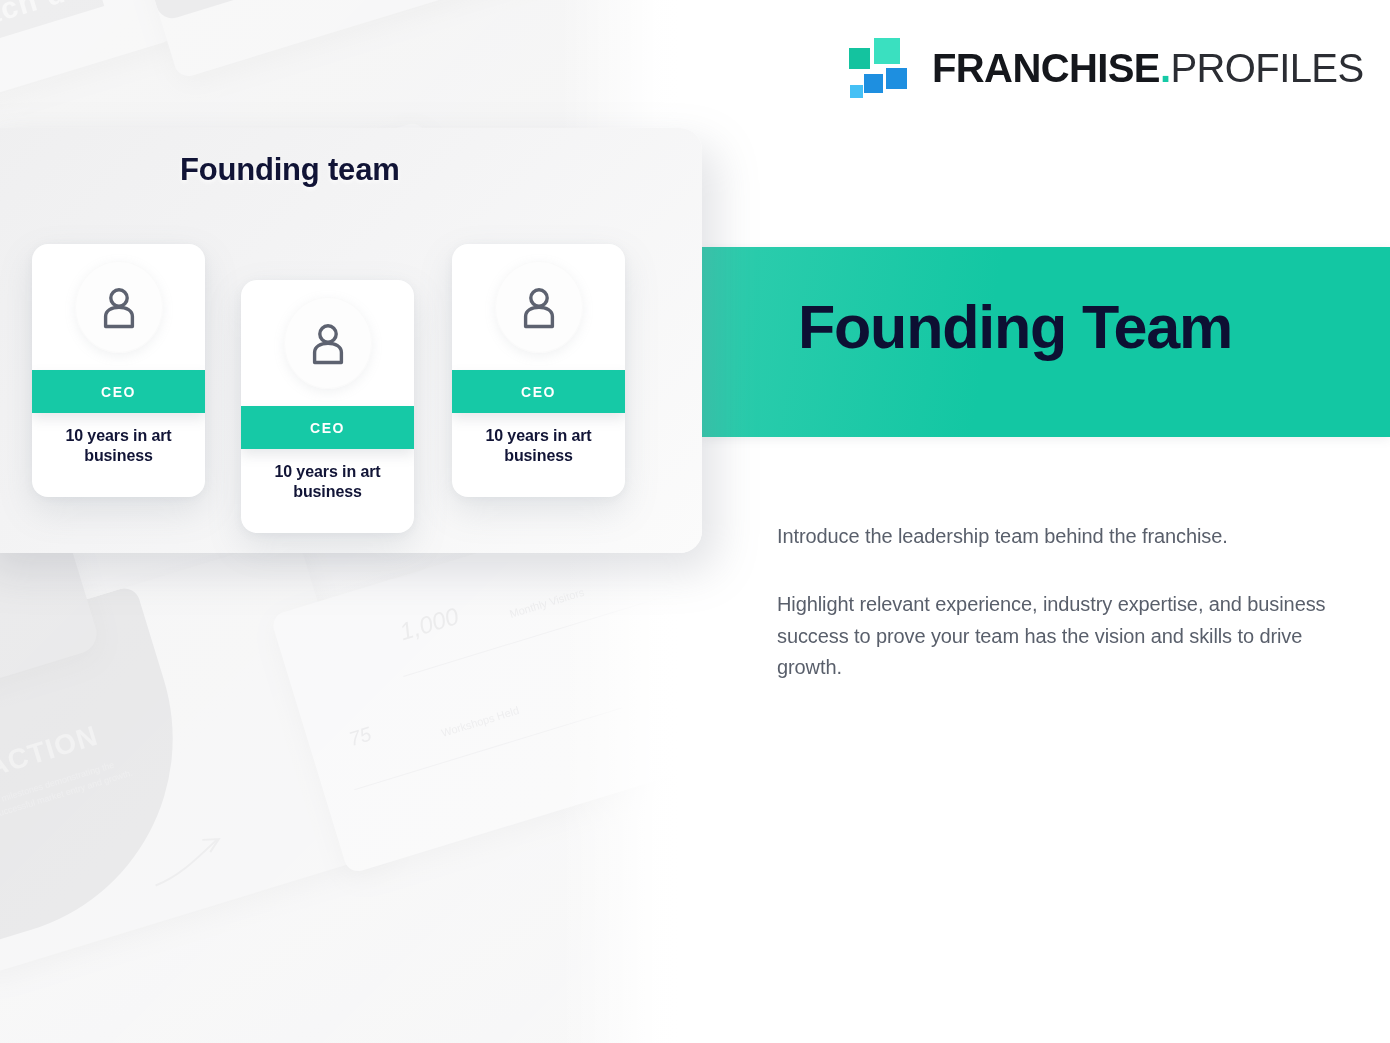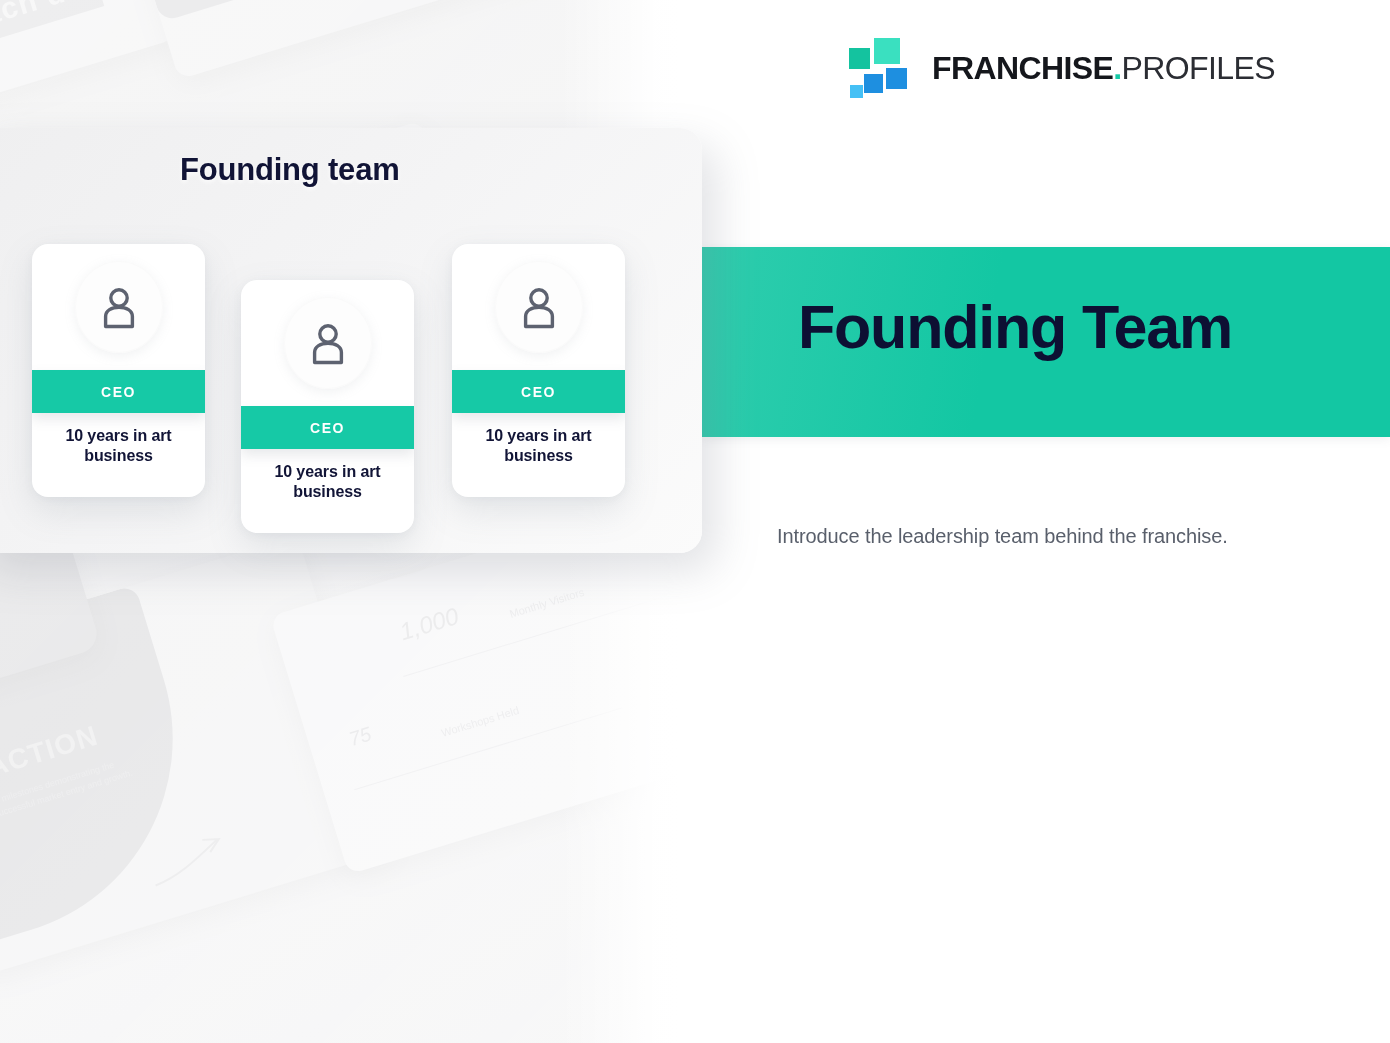--- a/index.html
+++ b/index.html
@@ -207,21 +207,21 @@
     align-items: center;
     gap: 22px;
   }
   #logo-mark {
     position: relative;
     width: 62px; height: 60px;
     flex: none;
   }
   #logo-mark .sq { position: absolute; }
   #brand-wordmark {
-    font-size: 32px;
+    font-size: 40px;
     letter-spacing: -0.6px;
     white-space: nowrap;
     line-height: 1;
   }
   #brand-wordmark .w1 { font-weight: 900; color: #15171c; }
   #brand-wordmark .dot { font-weight: 900; color: #16c9a6; }
   #brand-wordmark .w2 { font-weight: 400; color: #2b2d33; }
 
   #title-band {
     position: absolute;
@@ -384,17 +384,18 @@
         <span class="w1">FRANCHISE</span><span class="dot">.</span><span class="w2">PROFILES</span>
       </div>
     </div>
 
     <div id="title-band">
       <div id="title-band-text">Founding Team</div>
     </div>
 
     <div id="body-copy">
       <p>Introduce the leadership team behind the franchise.</p>
+      <p>Highlight relevant experience, industry expertise, and business success to prove your team has the vision and skills to drive growth.</p>
     </div>
 
   </div>
 
 </div>
 
 </body></html>

